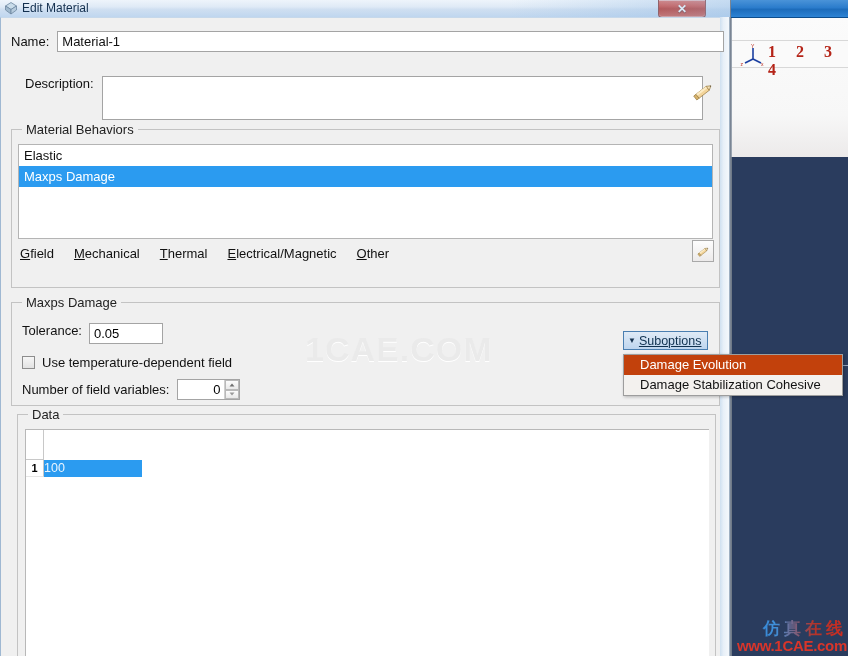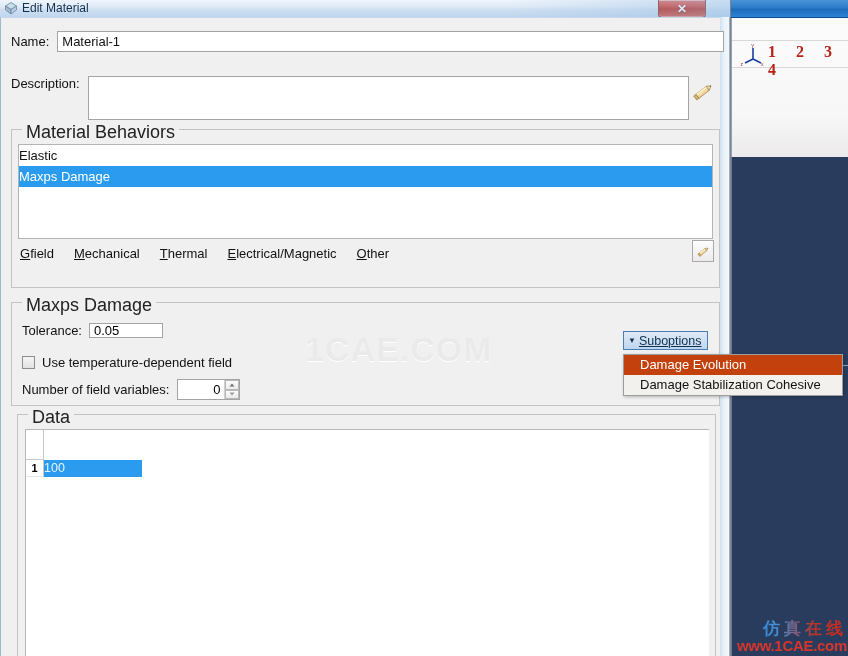--- a/index.html
+++ b/index.html
@@ -190,21 +190,21 @@
     background: #fff;
     font-size: 13px;
     font-family: "Liberation Sans", sans-serif;
     color: #111;
     padding: 0 4px;
     box-sizing: border-box;
     outline: none;
   }
   .row-desc {
     position: absolute;
-    left: 10px; top: 58px;
+    left: 24px; top: 58px;
     display: flex; align-items: flex-start;
   }
   .desc-input {
     margin-left: 8px;
     width: 601px;
     height: 44px;
     border: 1px solid #a4a4a4;
     background: #fff;
     font-size: 13px;
     font-family: "Liberation Sans", sans-serif;
@@ -225,37 +225,38 @@
   .group {
     position: absolute;
     border: 1px solid #c3c3c3;
     border-radius: 0;
   }
   .group > .group-title {
     position: absolute;
     top: -8px; left: 10px;
     background: #f0f0f0;
     padding: 0 4px;
-    font-size: 18px;
+    font-size: 13px;
     color: #222;
   }
   #grp-behaviors {
     left: 10px; top: 111px; width: 707px; height: 157px;
   }
   .listbox {
     position: absolute;
     left: 6px; top: 14px;
     width: 693px; height: 93px;
     background: #fff;
     border: 1px solid #b4b4b4;
     overflow: hidden;
   }
   .listitem {
     height: 21px;
     line-height: 21px;
+    padding-left: 5px;
     font-size: 13px;
     color: #111;
     cursor: default;
     font-family: "Liberation Sans", sans-serif;
   }
   .listitem.selected {
     background: #2b9bf0;
     color: #fff;
   }
   .tabs-row {
@@ -284,21 +285,21 @@
 
   #grp-maxps {
     left: 10px; top: 284px; width: 707px; height: 102px;
   }
   .tol-row {
     position: absolute; left: 10px; top: 20px;
     display: flex; align-items: flex-start;
   }
   .tol-input {
     margin-left: 7px;
-    width: 74px; height: 15px;
+    width: 74px; height: 21px;
     border: 1px solid #a4a4a4;
     background: #fff;
     font-size: 13px;
     padding: 0 4px;
     box-sizing: border-box;
     font-family: "Liberation Sans", sans-serif;
     outline: none;
   }
   .chk-row {
     position: absolute; left: 10px; top: 52px;

